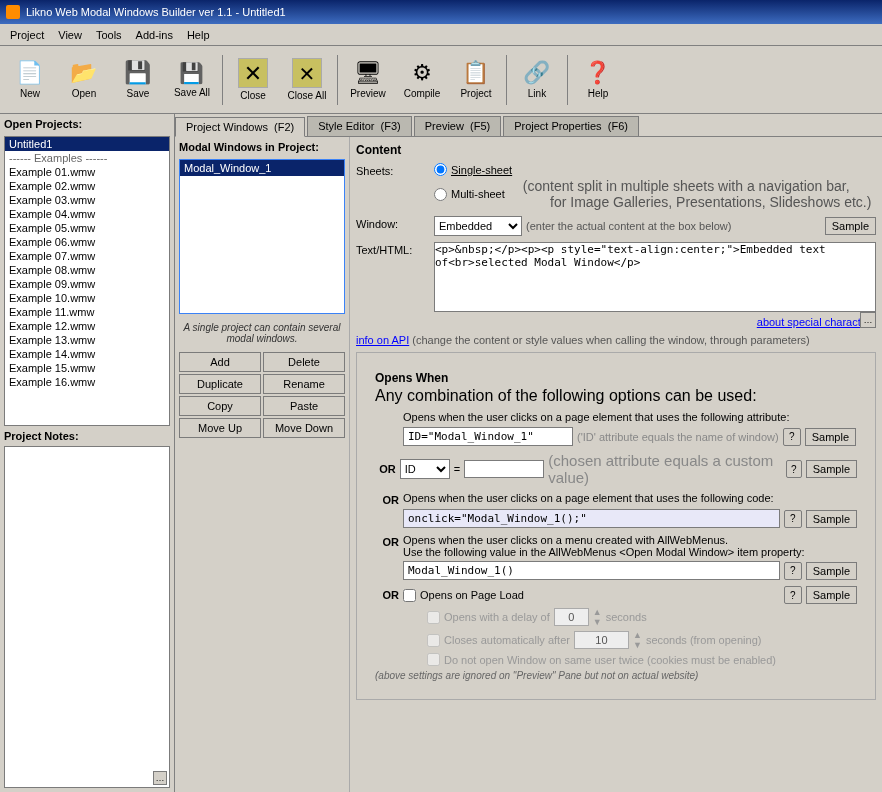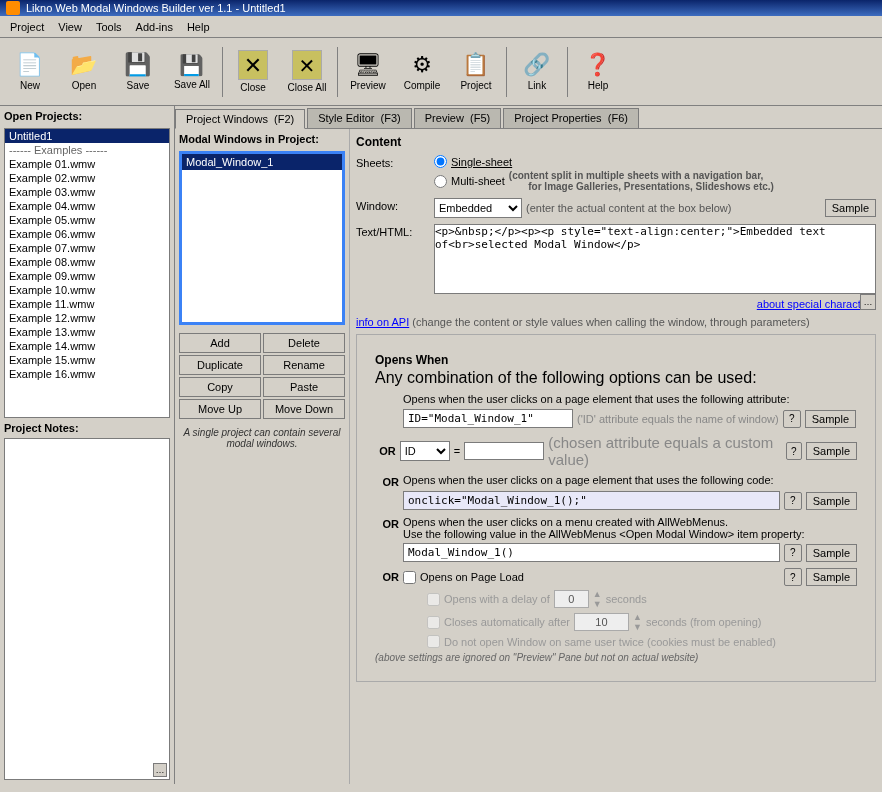--- a/index.html
+++ b/index.html
@@ -1,19 +1,19 @@
 <!DOCTYPE html>
 <html><head>
   <meta charset="utf-8">
   <style>
     * { box-sizing: border-box; margin: 0; padding: 0; }
     body { font-family: Arial, sans-serif; font-size: 11px; background: #d4d0c8; color: #000; width: 882px; height: 792px; overflow: hidden; }
 
     
-    #title-bar { background: linear-gradient(to bottom, #0a246a, #3d6cc0); color: white; font-size: 11px; padding: 3px 6px; display: flex; align-items: center; gap: 6px; height: 16px; }
+    #title-bar { background: linear-gradient(to bottom, #0a246a, #3d6cc0); color: white; font-size: 11px; padding: 3px 6px; display: flex; align-items: center; gap: 6px; height: 24px; }
 
     
     #menu-bar { background: #d4d0c8; border-bottom: 1px solid #808080; padding: 2px 4px; display: flex; gap: 2px; height: 22px; align-items: center; }
     .menu-item { padding: 2px 6px; font-size: 11px; cursor: pointer; }
 
     
     #toolbar { background: #d4d0c8; border-bottom: 1px solid #808080; padding: 2px 4px; display: flex; align-items: center; gap: 2px; height: 68px; }
     .toolbar-btn { display: flex; flex-direction: column; align-items: center; justify-content: center; width: 52px; height: 58px; border: 1px solid transparent; cursor: pointer; font-size: 10px; gap: 2px; background: #d4d0c8; }
 
     
@@ -36,21 +36,21 @@
     
     #tabs { display: flex; background: #d4d0c8; border-bottom: 1px solid #808080; padding-top: 2px; }
     .tab { padding: 3px 10px; border: 1px solid #7b7b7b; border-bottom: none; background: #bab8b0; cursor: pointer; font-size: 11px; margin-right: 2px; }
     .tab.active { background: #d4d0c8; border-bottom: 1px solid #d4d0c8; position: relative; top: 1px; }
 
     
     #tab-content { flex: 1; background: #d4d0c8; display: flex; overflow: hidden; }
 
     
     #modal-windows-panel { width: 175px; padding: 4px; border-right: 1px solid #aaa; display: flex; flex-direction: column; gap: 4px; flex-shrink: 0; }
-    #modal-windows-list { flex: 0 0 auto; height: 174px; border: 3px solid #3b82f6; background: white; overflow-y: auto; }
+    #modal-windows-list { flex: 0 0 auto; height: 155px; border: 1px solid #3b82f6; background: white; overflow-y: auto; }
     .modal-window-item { padding: 2px 4px; cursor: pointer; font-size: 11px; }
     .modal-window-item.selected { background: #0a246a; color: white; }
     #modal-buttons { display: grid; grid-template-columns: 1fr 1fr; gap: 2px; }
     .modal-btn { padding: 3px 6px; background: #d4d0c8; border: 1px solid #7b7b7b; cursor: pointer; font-size: 11px; text-align: center; }
 
     
     #content-panel { flex: 1; padding: 6px; overflow-y: auto; }
     #content-label { font-weight: bold; font-size: 12px; margin-bottom: 6px; }
 
     .form-row { display: flex; align-items: flex-start; margin-bottom: 6px; gap: 6px; }
@@ -195,49 +195,49 @@
       </div>
     </div>
 
     <div id="tab-content">
 
       <div id="modal-windows-panel">
         <div style="font-weight:bold;font-size:11px;margin-bottom:2px;">Modal Windows in Project:</div>
         <div id="modal-windows-list">
           <div class="modal-window-item selected">Modal_Window_1</div>
         </div>
+        <div style="font-style:italic;font-size:10px;color:#333;text-align:center;margin-top:4px;padding:0 4px;">
+          <span>A single project can contain several modal windows.</span>
+        </div>
         <div id="modal-buttons" style="display:grid;grid-template-columns:1fr 1fr;gap:2px;margin-top:4px;">
           <button class="modal-btn">Add</button>
           <button class="modal-btn">Delete</button>
           <button class="modal-btn">Duplicate</button>
           <button class="modal-btn">Rename</button>
           <button class="modal-btn">Copy</button>
           <button class="modal-btn">Paste</button>
           <button class="modal-btn">Move Up</button>
           <button class="modal-btn">Move Down</button>
         </div>
-        <div style="font-style:italic;font-size:10px;color:#333;text-align:center;margin-top:4px;padding:0 4px;">
-          <span>A single project can contain several modal windows.</span>
-        </div>
       </div>
 
       <div id="content-panel">
         <div id="content-label">Content</div>
 
         <div class="form-row">
           <div class="form-label">Sheets:</div>
           <div class="form-control">
             <div class="radio-row">
               <input type="radio" name="sheets" id="single-sheet" checked="" style="">
               <label for="single-sheet" style="font-size:11px;text-decoration:underline;">Single-sheet</label>
             </div>
             <div class="radio-row" style="margin-top:2px;">
               <input type="radio" name="sheets" id="multi-sheet" style="">
               <label for="multi-sheet" style="font-size:11px;">Multi-sheet</label>
-              <span style="font-size:10px;color:#555;margin-left:0;font-weight:bold;">(content split in multiple sheets with a navigation bar,<br>&nbsp;&nbsp;&nbsp;&nbsp;&nbsp;&nbsp;&nbsp;for Image Galleries, Presentations, Slideshows etc.)</span>
+              <span style="font-size:14px;color:#555;margin-left:14px;">(content split in multiple sheets with a navigation bar,<br>&nbsp;&nbsp;&nbsp;&nbsp;&nbsp;&nbsp;&nbsp;for Image Galleries, Presentations, Slideshows etc.)</span>
             </div>
           </div>
         </div>
 
         <div class="form-row">
           <div class="form-label">Window:</div>
           <div class="form-control" style="display:flex;align-items:center;gap:4px;">
             <select style="width:88px;">
               <option>Embedded</option>
               <option>External URL</option>

